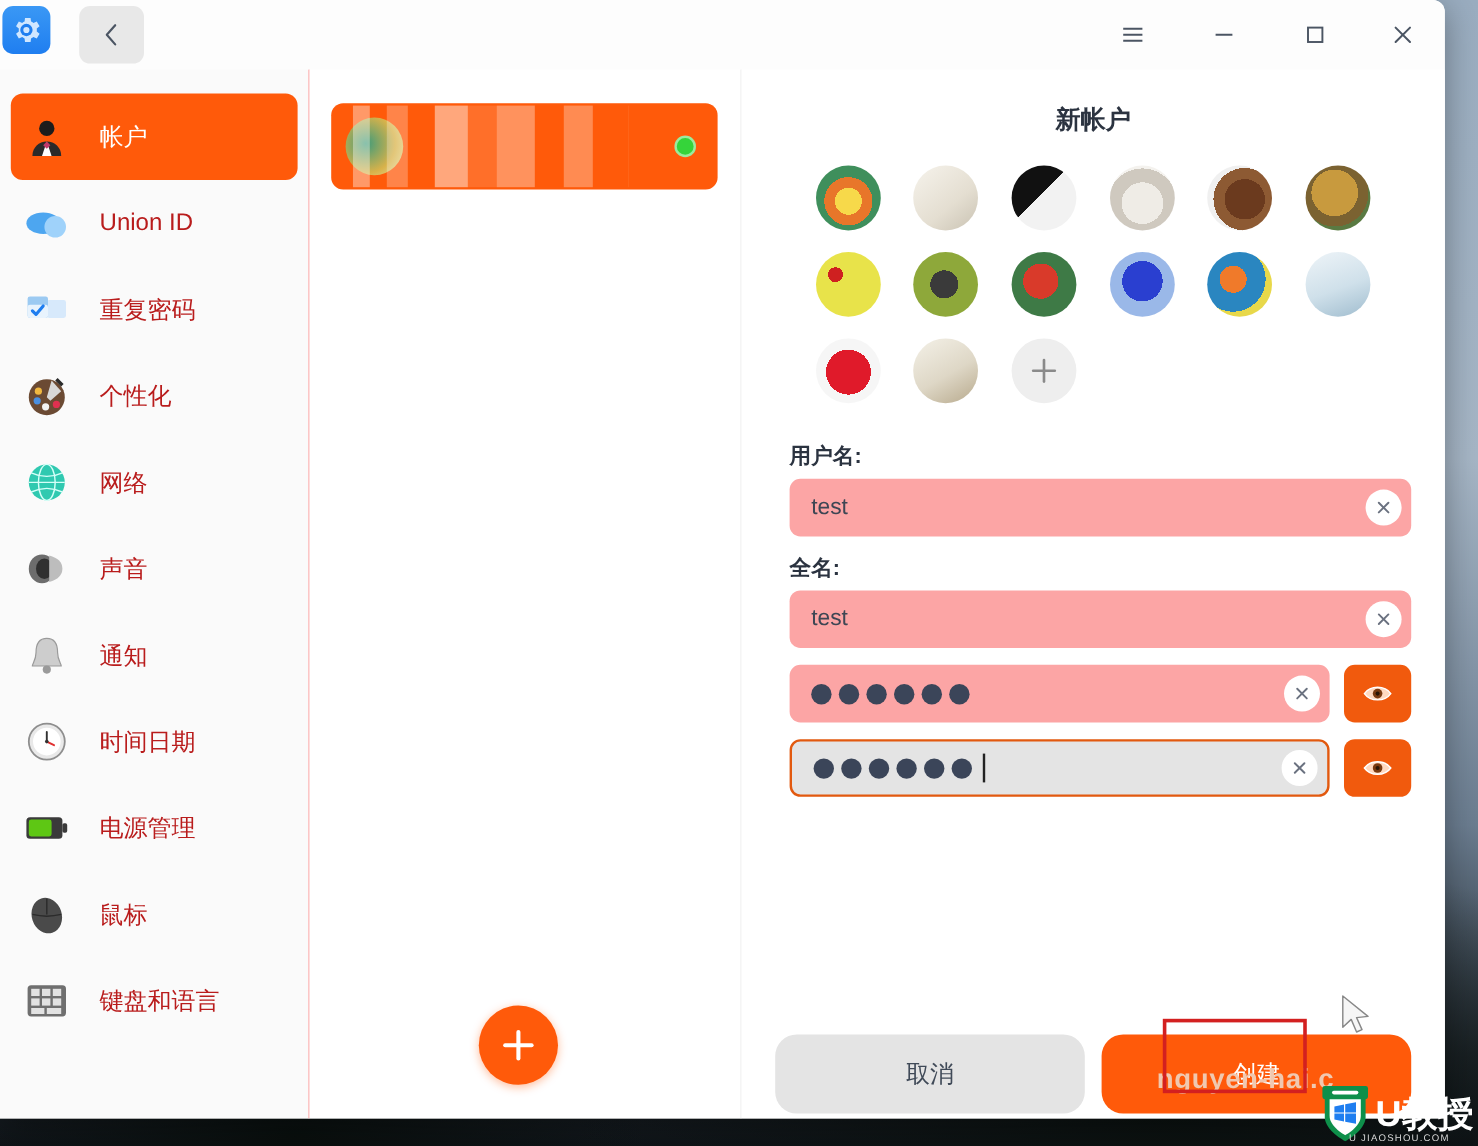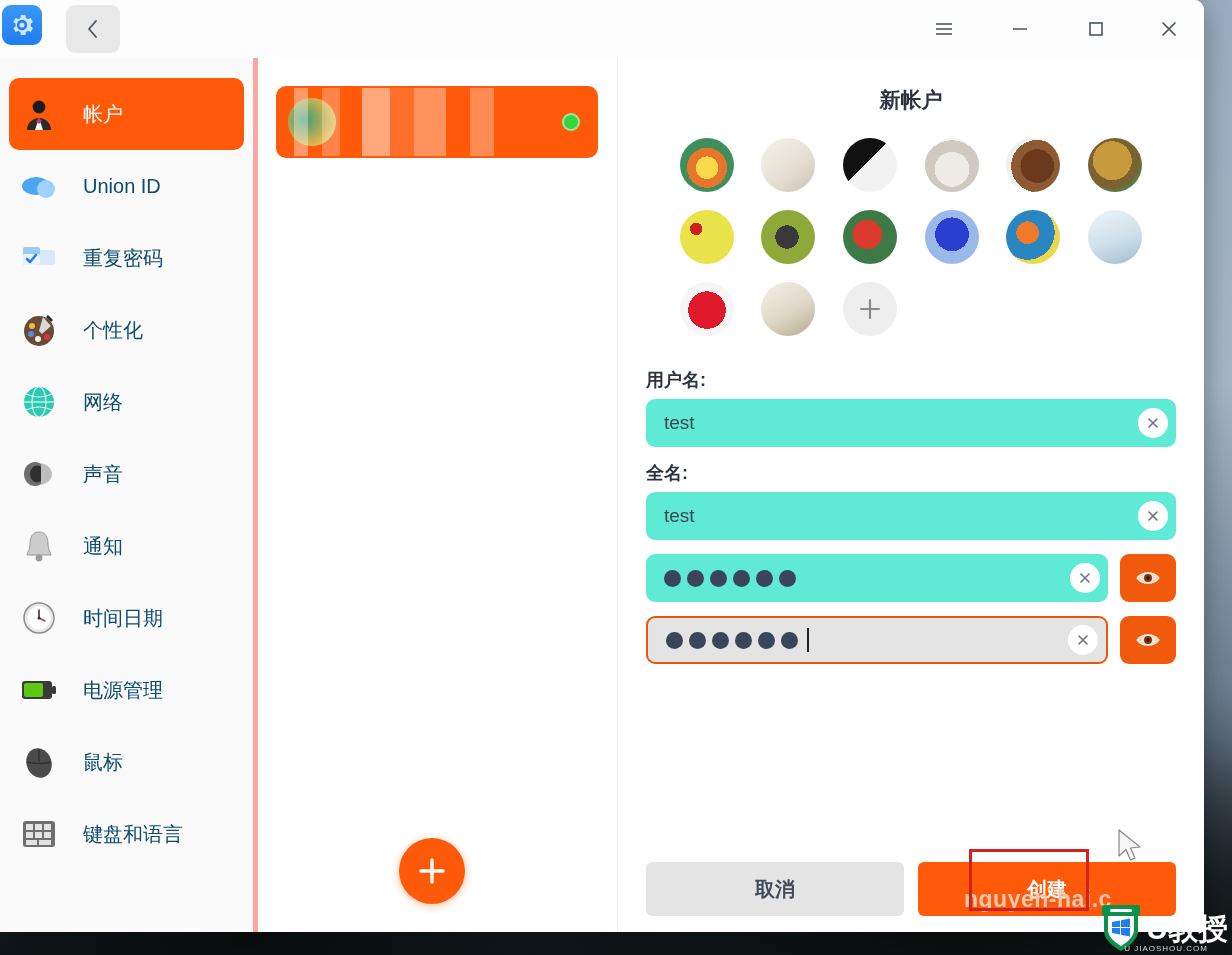--- a/index.html
+++ b/index.html
@@ -66,30 +66,30 @@
   #btn-min  { left: 996px; }
   #btn-max  { left: 1072px; }
   #btn-close{ left: 1145px; }
   
   #content { position: relative; height: 874px; display: flex; background:#fff; }
   #sidebar {
     width: 258px; height: 874px;
     background: #fafafa;
     padding-top: 20px;
     overflow: hidden;
-    border-right: 5px solid #fca5a5;
+    border-right: 1px solid #fca5a5;
   }
   .side-item {
     height: 72px; display: flex; align-items: center;
     padding-left: 8px; gap: 22px; cursor: pointer;
     border-radius: 10px; margin: 0 9px;
   }
   .side-item.active { background: #ff5a0a; }
   .side-item.active .side-label { color:#fff; }
-  .side-label { font-size: 20px; color:#0c4a6e; }
+  .side-label { font-size: 20px; color:#b91c1c; }
   .side-ico { width: 44px; height: 44px; flex: 0 0 44px; border-radius: 7px;
               display:flex; align-items:center; justify-content:center; font-size: 28px; }
   
   #midpanel {
     width: 360px; height: 874px; position: relative;
     background: #fff; border-right: 1px solid #eee;
   }
   #user-card {
     position: absolute; left: 18px; top: 28px;
     width: 322px; height: 72px;
@@ -140,25 +140,25 @@
   }
   .av {
     width: 54px; height: 54px; border-radius: 50%;
     cursor: pointer; overflow:hidden;
   }
   .av-add {
     width: 54px; height: 54px; border-radius: 50%;
     background: #eeeeee; cursor: pointer;
     display: flex; align-items: center; justify-content: center;
   }
-  #form { margin: 32px 28px 0 28px; }
+  #form { margin: 32px 28px 0 40px; }
   .field-label { font-size: 18px; color: #2b3340; font-weight: bold; margin-bottom: 7px; }
   .field-row { display: flex; align-items: center; gap: 12px; margin-bottom: 14px; }
   .input {
-    flex: 1; height: 48px; border-radius: 9px; background: #5eead4;
+    flex: 1; height: 48px; border-radius: 9px; background: #fca5a5;
     display: flex; align-items: center; padding: 0 8px 0 18px; position: relative;
     cursor: text;
   }
   .input.focused { border: 2px solid #e2590f; background:#e4e4e4; }
   .input-text { flex: 1; font-size: 19px; color: #3e4654; }
   .dots { display: flex; align-items: center; gap: 6px; flex: 1; }
   .dot { width: 17px; height: 17px; border-radius: 50%; background: #3b4559; }
   .caret { width: 2px; height: 24px; background: #222; margin-left: 3px; }
   .clear-btn {
     width: 30px; height: 30px; border-radius: 50%; background: #fff;
@@ -169,23 +169,23 @@
     width: 56px; height: 48px; border-radius: 9px; background: #f15a0d;
     display: flex; align-items: center; justify-content: center; cursor: pointer;
     flex: 0 0 56px;
   }
   
   #footer {
     position: absolute; left: 0; right: 0; bottom: 12px;
     height: 58px; display: flex; gap: 14px; padding: 0 28px;
   }
   .foot-btn {
-    flex: 1; height: 54px; border-radius: 6px;
-    display: flex; align-items: center; justify-content: center;
-    font-size: 20px; cursor: pointer; font-weight: bold;
+    flex: 1; height: 66px; border-radius: 18px;
+    display: flex; align-items: center; justify-content: center;
+    font-size: 20px; cursor: pointer;
   }
   #cancel-button { background: #e4e4e4; color: #404a58; }
   #create-button { background: #ff5a0a; color: #fff; position: relative; overflow: visible;}
   
   #annot-rect {
     position: absolute; left: 969px; top: 849px; width: 120px; height: 62px;
     border: 3px solid #d32020; pointer-events:none; z-index: 40;
   }
   #annot-cursor {
     position: absolute; left: 1115px; top: 828px; z-index: 41; pointer-events:none;

